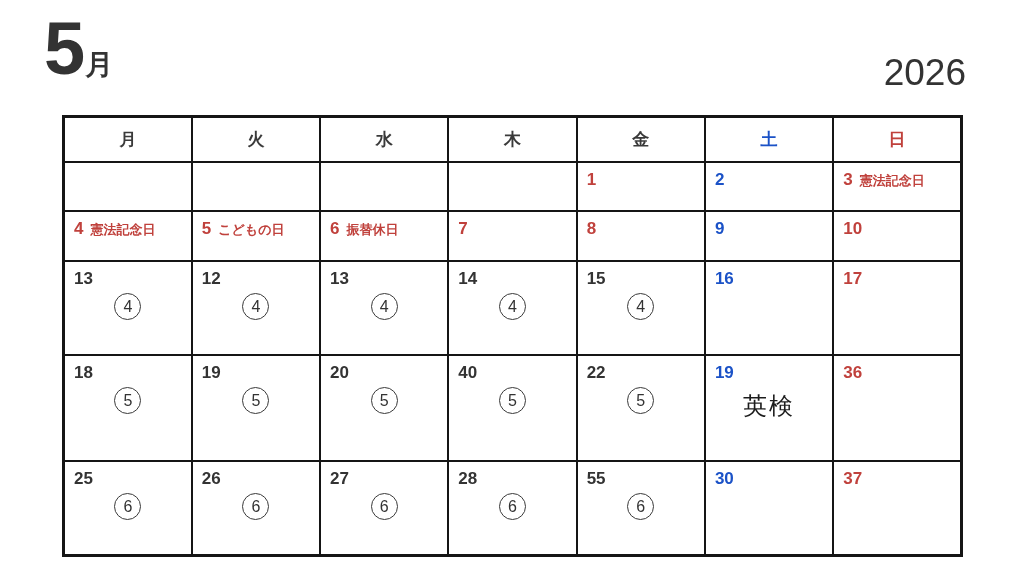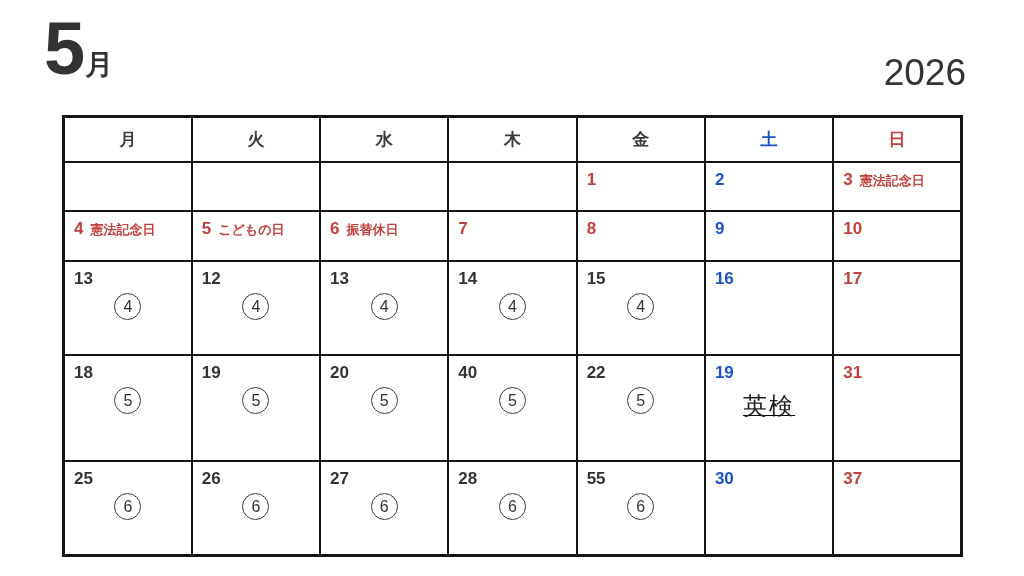--- a/index.html
+++ b/index.html
@@ -63,21 +63,21 @@
     margin-left: 7px;
     text-align: right;
   }
   .circle-row { text-align: center; margin-top: 4px; line-height: 0; }
   .week-circle {
     display: inline-block;
     width: 27px; height: 27px; line-height: 25px;
     border: 1.5px solid #3a3a3a; border-radius: 50%;
     font-size: 16px; color: #333; text-align: center;
   }
-  .event-row { text-align: center; margin-top: 7px; text-decoration: underline; }
+  .event-row { text-align: center; margin-top: 7px; }
   .event-label { font-size: 24px; color: #1c1c1c; letter-spacing: 2px; }
 </style>
 </head>
 <body>
 
 <div class="title">
   <span class="big">5</span><span class="suffix">月</span>
 </div>
 
 <div class="year">2026</div>
@@ -180,21 +180,21 @@
         </td>
         <td class="cell dark">
           <div class="day-line"><span class="day-num">22</span></div>
           <div class="circle-row"><span class="week-circle">5</span></div>
         </td>
         <td class="cell blue">
           <div class="day-line"><span class="day-num">19</span></div>
           <div class="event-row"><span class="event-label">英検</span></div>
         </td>
         <td class="cell red">
-          <div class="day-line"><span class="day-num">31</span></div>
+          <div class="day-line"><span class="day-num">36</span></div>
         </td>
       </tr>
       <tr>
         <td class="cell dark">
           <div class="day-line"><span class="day-num">25</span></div>
           <div class="circle-row"><span class="week-circle">6</span></div>
         </td>
         <td class="cell dark">
           <div class="day-line"><span class="day-num">26</span></div>
           <div class="circle-row"><span class="week-circle">6</span></div>

